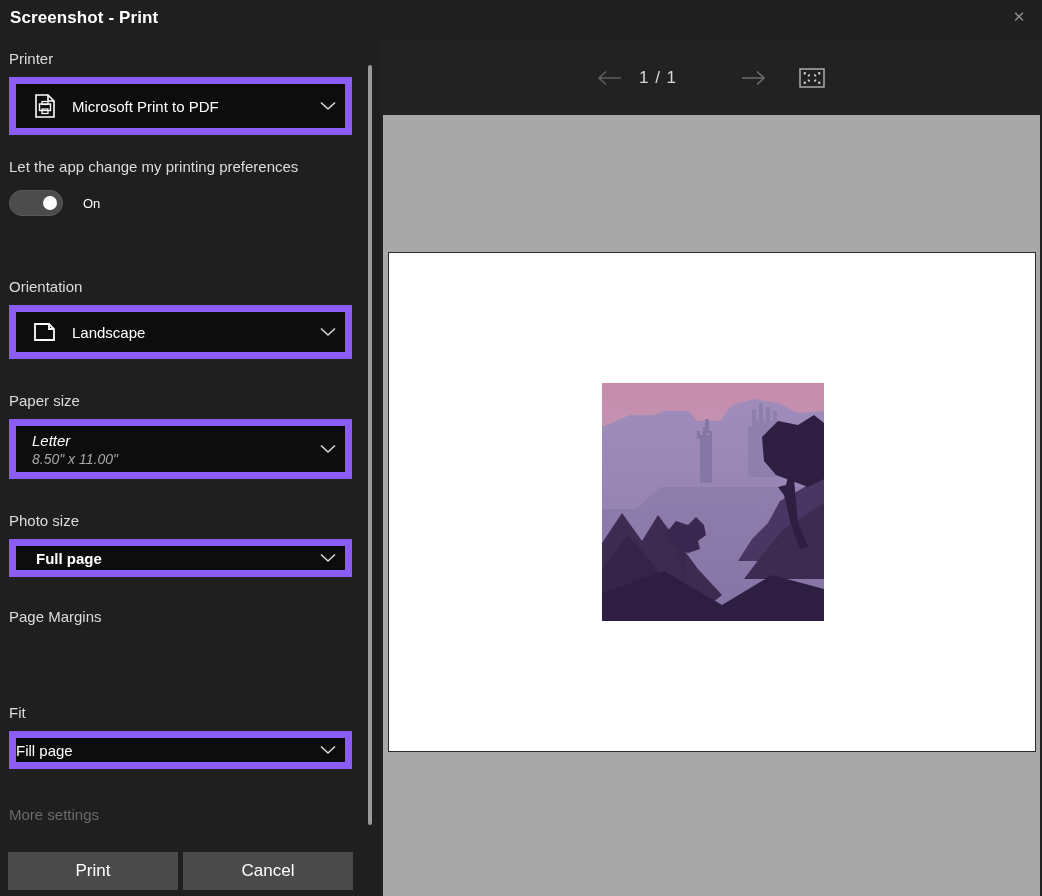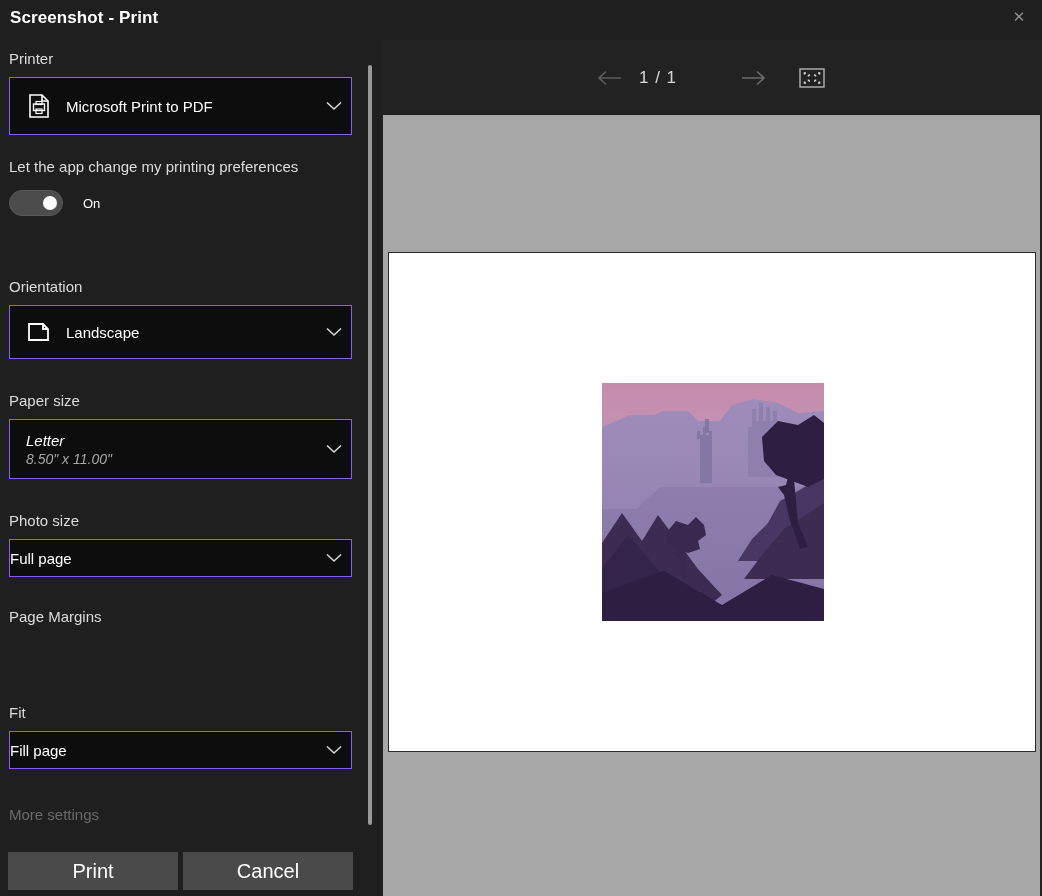--- a/index.html
+++ b/index.html
@@ -39,21 +39,21 @@
 
   .field-label {
     position: absolute; left: 9px;
     font-size: 15px; color: #dcdcdc; white-space: nowrap;
   }
   .field-label.dim { color: #6a6a6a; }
 
   .combo {
     position: absolute; left: 9px; width: 343px;
     background: #0d0d0d;
-    border: 1px solid #8b5cf6;
+    border: 7px solid #8b5cf6;
     display: flex; align-items: center;
     cursor: pointer;
   }
   .combo-icon {
     margin-left: 16px; width: 26px; height: 26px;
     display: flex; align-items: center; justify-content: center;
     flex: 0 0 auto;
   }
   .combo-textwrap { flex: 1 1 auto; overflow: hidden; }
   .combo-value {
@@ -89,21 +89,21 @@
   }
 
   
   .btn-row {
     position: absolute; left: 0; bottom: 0; width: 380px; height: 52px;
     background: #1f1f1f;
   }
   .btn {
     position: absolute; top: 8px; height: 38px;
     background: #4a4a4a; border: 1px solid #4a4a4a;
-    color: #ffffff; font-size: 20px;
+    color: #ffffff; font-size: 17px;
     display: flex; align-items: center; justify-content: center;
     cursor: pointer;
   }
   .btn-print  { left: 8px;   width: 170px; }
   .btn-cancel { left: 183px; width: 170px; }
 
   
   .preview {
     position: absolute; left: 381px; top: 40px;
     width: 661px; height: 856px; background: #222222;
@@ -220,21 +220,21 @@
         </div>
         <div class="chevron">
           <svg width="16" height="10" viewBox="0 0 16 10">
               <path d="M1 1.5 L8 8 L15 1.5" fill="none" stroke="#d6d6d6" stroke-width="1.6"></path>
             </svg>
         </div>
       </div>
 
       <div class="field-label" style="top:472px;">Photo size</div>
       <div class="combo" style="top:499px; height:38px;">
-        <div class="combo-textwrap" style="margin-left:0;">
+        <div class="combo-textwrap" style="margin-left:20px;font-weight:bold;">
           <div class="combo-value">Full page</div>
         </div>
         <div class="chevron">
           <svg width="16" height="10" viewBox="0 0 16 10">
               <path d="M1 1.5 L8 8 L15 1.5" fill="none" stroke="#d6d6d6" stroke-width="1.6"></path>
             </svg>
         </div>
       </div>
 
       <div class="field-label" style="top:568px;">Page Margins</div>

